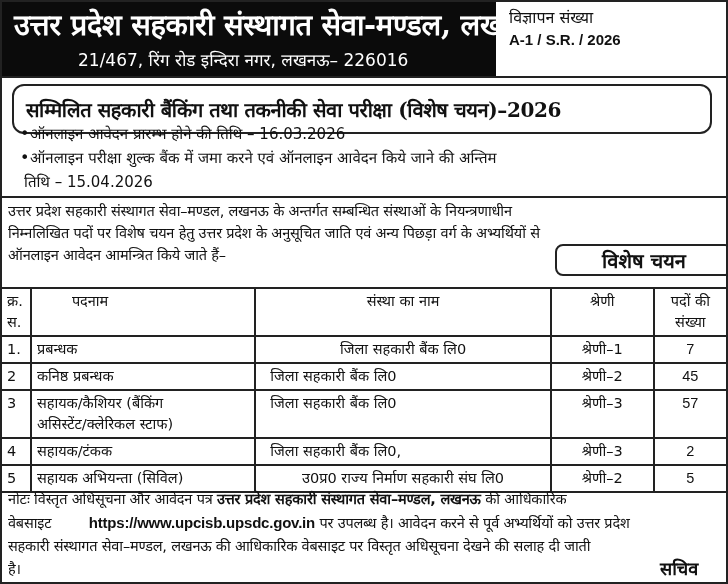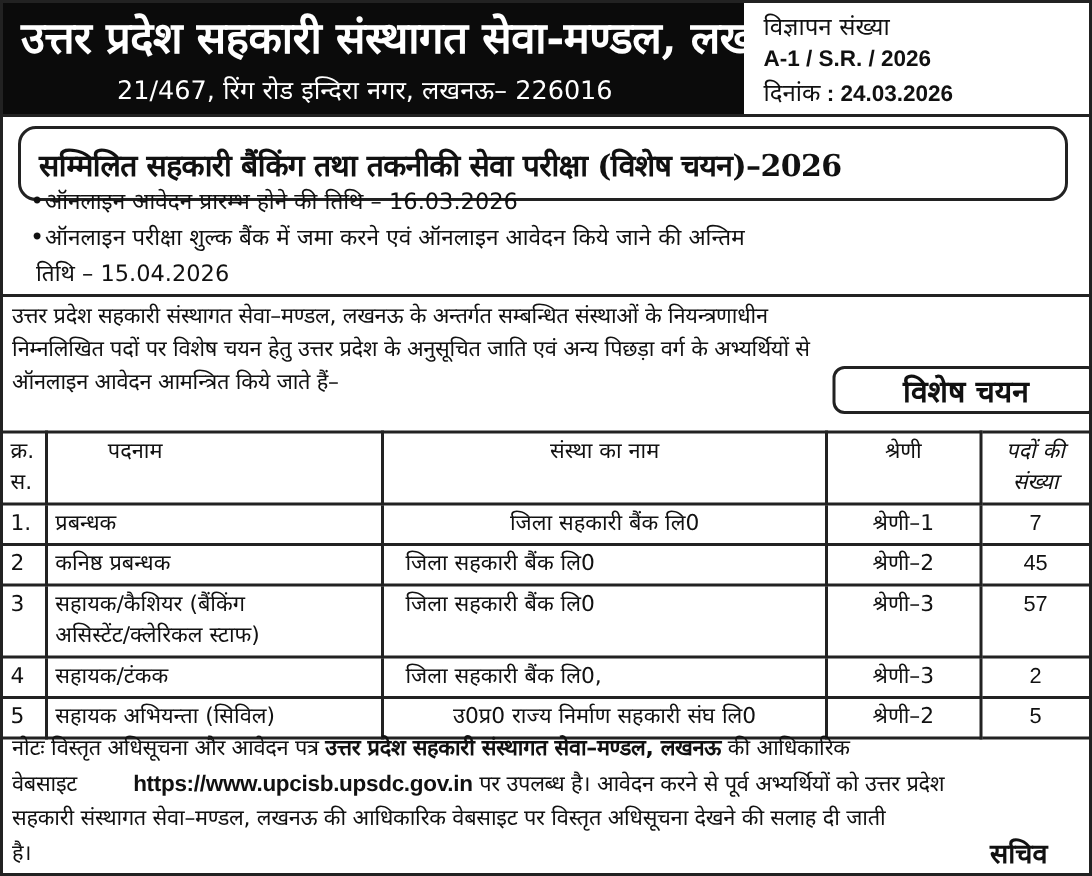--- a/index.html
+++ b/index.html
@@ -29,21 +29,21 @@
   
   .intro { position: absolute; left: 8px; top: 200px; width: 712px; font-size: 14.5px; line-height: 22px; text-align: justify; letter-spacing: -0.2px; }
   .intro p { white-space: nowrap; }
   .special { position: absolute; left: 555px; top: 244px; width: 178px; height: 32px; border: 2px solid #222; border-radius: 8px; display: flex; align-items: center; justify-content: center; }
   .special span { font-family: "DejaVu Serif", serif; font-size: 20px; font-weight: bold; }
 
   
   table.posts { position: absolute; left: 0; top: 287px; width: 728px; border-collapse: collapse; font-size: 14.5px; }
   table.posts td, table.posts th { border: 2px solid #222; vertical-align: top; padding: 2px 5px; font-weight: normal; line-height: 21px; }
   table.posts th { text-align: left; }
-  .c1 { width: 30px; } .c2 { width: 232px; } .c3 { width: 308px; } .c4 { width: 106px; } .c5 { width: 75px; font-style: italic; }
+  .c1 { width: 30px; } .c2 { width: 232px; } .c3 { width: 308px; } .c4 { width: 106px; } .c5 { width: 75px; }
   .center { text-align: center !important; }
   .num { font-family: "Liberation Sans", sans-serif; font-weight: bold; }
 
   
   .note { position: absolute; left: 8px; top: 488px; width: 712px; font-size: 14.5px; line-height: 23px; letter-spacing: -0.2px; }
   .note p { white-space: nowrap; }
   .note b { font-weight: bold; }
   .url { font-family: "Liberation Sans", sans-serif; font-weight: bold; font-size: 15px; padding-left: 33px; }
   .sign { position: absolute; left: 660px; top: 556px; font-family: "DejaVu Serif", serif; font-size: 18px; font-weight: bold; }
 </style>
@@ -52,21 +52,20 @@
 
 <div class="frame"></div>
 
 <div class="hdr">
   <div class="hdr-title">उत्तर प्रदेश सहकारी संस्थागत सेवा-मण्डल, लखनऊ</div>
   <div class="hdr-addr">21/467, रिंग रोड इन्दिरा नगर, लखनऊ– 226016</div>
 </div>
 <div class="adv">
   <div class="adv-lbl">विज्ञापन संख्या</div>
   <div>A-1 / S.R. / 2026</div>
-  <div><span class="adv-lbl">दिनांक</span> <span>: 24.03.2026</span></div>
 </div>
 <div class="hline" style="top:76px"></div>
 
 <div class="banner">
   <span>सम्मिलित सहकारी बैंकिंग तथा तकनीकी सेवा परीक्षा (विशेष चयन)–2026</span>
 </div>
 
 <div class="dates">
   <div class="li">ऑनलाइन आवेदन प्रारम्भ होने की तिथि – 16.03.2026</div>
   <div class="li">ऑनलाइन परीक्षा शुल्क बैंक में जमा करने एवं ऑनलाइन आवेदन किये जाने की अन्तिम</div>

